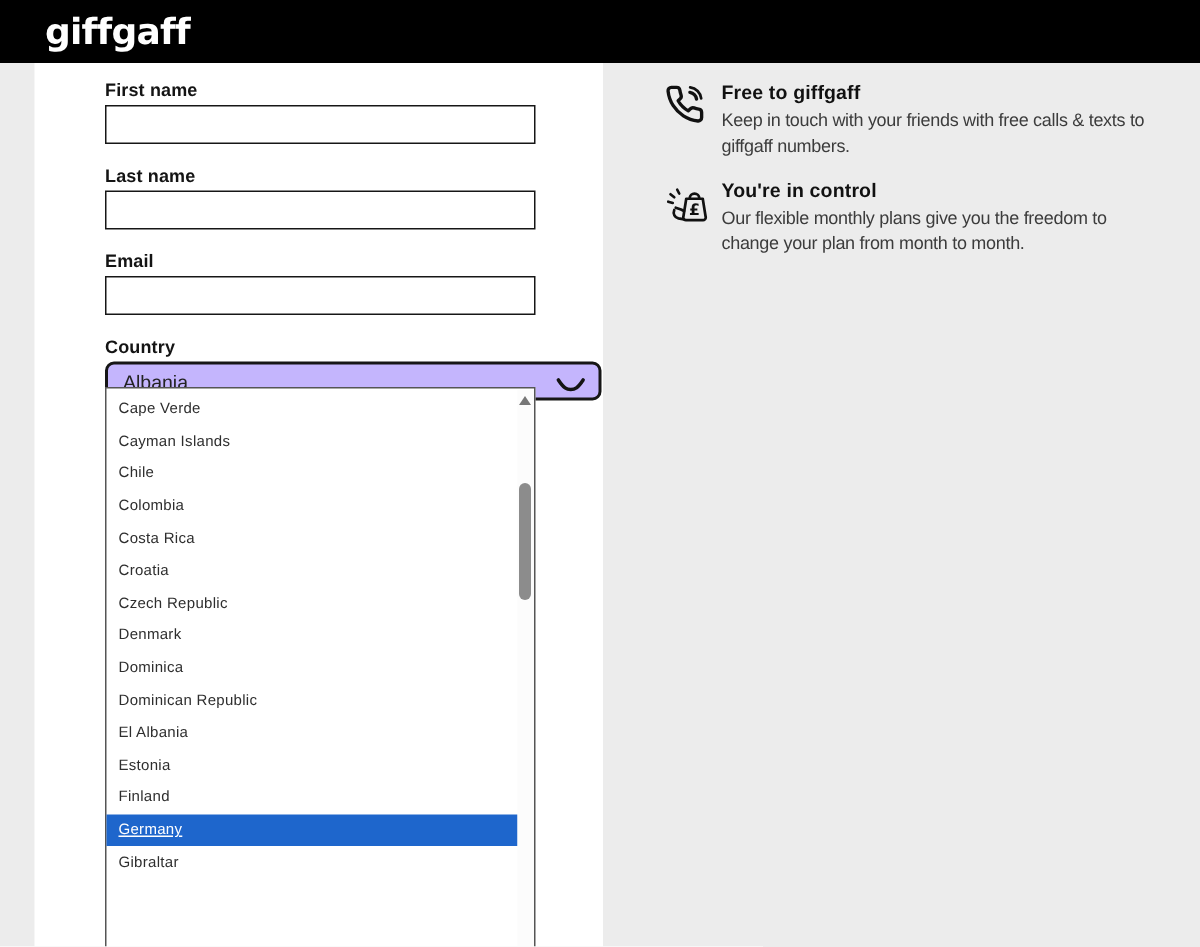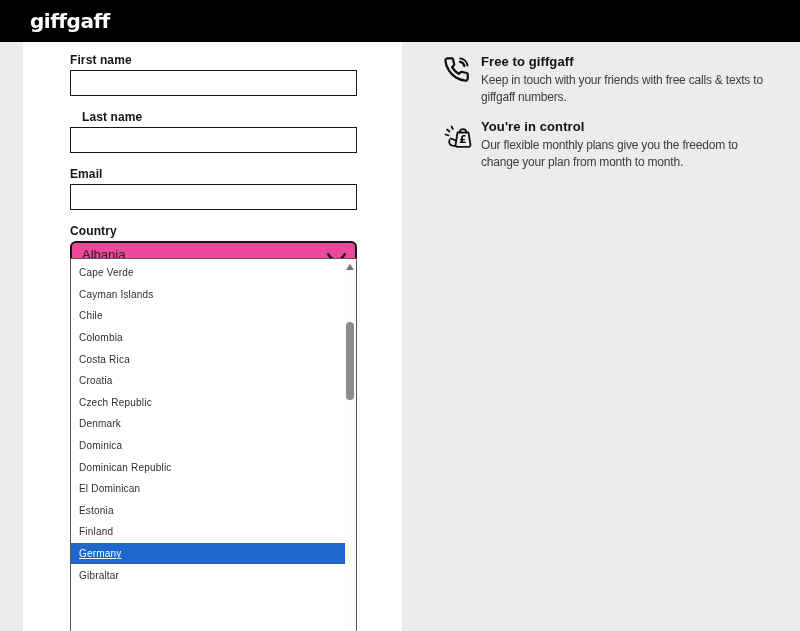--- a/index.html
+++ b/index.html
@@ -8,33 +8,33 @@
     --header-bg:#000000;
     --ink:#141414;
   }
   *{box-sizing:border-box;margin:0;padding:0;}
   html,body{background:#fff;}
   body{font-family:"Liberation Sans", sans-serif;}
   .page{position:relative;width:800px;height:631px;overflow:hidden;background:var(--panel-bg);}
 
   
   .header{position:absolute;left:0;top:0;width:800px;height:42px;background:var(--header-bg);z-index:30;}
-  .logo{position:absolute;left:30px;top:0;line-height:42px;color:#fff;font-size:20px;font-weight:700;letter-spacing:-0.5px;font-family:"DejaVu Sans", sans-serif;}
+  .logo{position:absolute;left:30px;top:0;line-height:42px;color:#fff;font-size:24px;font-weight:700;letter-spacing:-0.5px;font-family:"DejaVu Sans", sans-serif;}
 
   
   .white-col{position:absolute;left:23px;top:42px;width:379px;height:589px;background:#ffffff;}
 
   
   .form{position:absolute;left:70px;top:42px;width:287px;z-index:5;}
   .field-label{display:block;margin-top:10px;font-size:12px;font-weight:700;color:var(--ink);line-height:16px;letter-spacing:0.1px;}
   .text-input{display:block;width:287px;height:26px;margin-top:2px;border:1.5px solid #161616;border-radius:0;background:#fff;font-size:13px;padding:0 8px;color:#222;outline:none;}
-  .field-label.l2{margin-top:13px;margin-left:12px;}
+  .field-label.l2{margin-top:13px;}
   .field-label.l3{margin-top:13px;}
   .field-label.l4{margin-top:13px;}
-  .select-box{position:relative;margin-top:2px;width:287px;height:26px;border:2px solid #161616;border-radius:6px;background:#ec4899;cursor:pointer;}
+  .select-box{position:relative;margin-top:2px;width:331px;height:26px;border:2px solid #161616;border-radius:6px;background:#c4b5fd;cursor:pointer;}
   .select-value{position:absolute;left:10px;top:0;line-height:23px;font-size:13px;color:#232323;}
   .select-chevron{position:absolute;right:8px;top:6px;}
 
   
   .dropdown{position:absolute;left:70px;top:258px;width:287px;height:376px;background:#fff;border:1px solid #555;z-index:20;padding-top:3px;}
   .option{height:21.6px;display:flex;align-items:center;padding-left:8px;font-size:10px;color:#2e2e2e;letter-spacing:0.2px;cursor:default;}
   .option.highlighted{background:var(--highlight);color:#fff;margin-right:11px;text-decoration:underline;}
 
   
   .dd-scrollbar{position:absolute;top:1px;right:0;bottom:0;width:11px;background:#fcfcfc;z-index:25;}
@@ -87,21 +87,21 @@
     <div class="option">Cape Verde</div>
       <div class="option">Cayman Islands</div>
       <div class="option">Chile</div>
       <div class="option">Colombia</div>
       <div class="option">Costa Rica</div>
       <div class="option">Croatia</div>
       <div class="option">Czech Republic</div>
       <div class="option">Denmark</div>
       <div class="option">Dominica</div>
       <div class="option">Dominican Republic</div>
-      <div class="option">El Dominican</div>
+      <div class="option">El Albania</div>
       <div class="option">Estonia</div>
       <div class="option">Finland</div>
       <div class="option highlighted">Germany</div>
       <div class="option">Gibraltar</div>
       <div class="dd-scrollbar">
       <div class="scroll-up-arrow"></div>
       <div class="scroll-thumb"></div>
     </div>
   </div>
 

